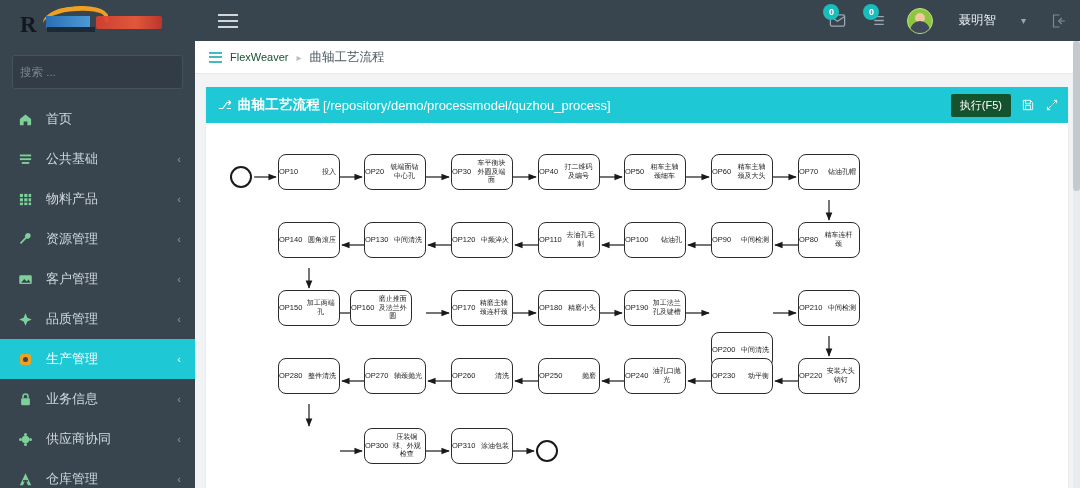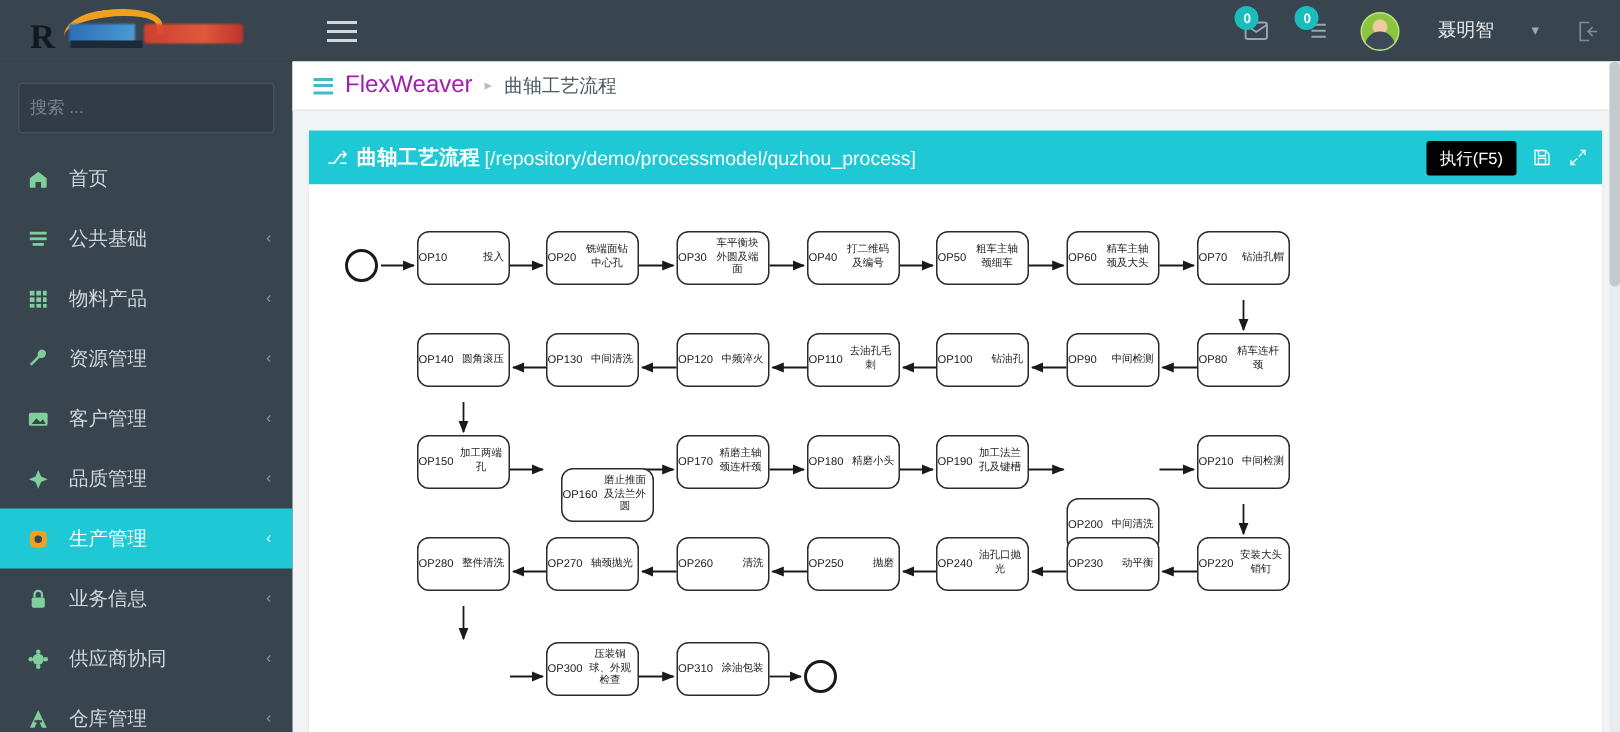--- a/index.html
+++ b/index.html
@@ -140,40 +140,40 @@
   .main {
     position: absolute; left: 195px; top: 41px;
     width: 885px; height: 447px; background: #f1f3f4;
   }
   .crumb {
     height: 33px; background: #fff; display: flex; align-items: center;
     padding-left: 14px; gap: 8px; border-bottom: 1px solid #e6e9ea;
   }
   .crumb .burger { display:flex; flex-direction:column; gap:2.5px; cursor:pointer;}
   .crumb .burger span { width:13px; height:2px; background:#46b8c4; display:block;}
-  .crumb .c1 { color: #a21caf; font-size: 16px; cursor:pointer;text-align:right;}
+  .crumb .c1 { color: #14532d; font-size: 11px; cursor:pointer;text-align:right;}
   .crumb .sep { color: #b5bec5; font-size: 10px; }
   .crumb .c2 { color: #4b5962; font-size: 12.5px; }
 
   .panel {
     position: absolute; left: 11px; top: 46px;
     width: 862px; height: 402px;
     background: #fff;
     box-shadow: 0 1px 2px rgba(0,0,0,.08);
   }
   .panel-head {
     height: 36px; background: #1ec8d4; display: flex; align-items: center;
     padding: 0 9px 0 12px; color: #fff;
   }
   .panel-head .ext { font-size: 12px; margin-right: 6px; }
   .panel-title { font-size: 13.5px; font-weight: bold; letter-spacing: .2px; }
   .panel-path { font-size: 13px; font-weight: normal; margin-left: 3px;}
   .ph-spacer { flex: 1; }
   .exec-btn {
-    background: #000000; color: #fff; border: none; border-radius: 2px;
+    background: #14532d; color: #fff; border: none; border-radius: 2px;
     font-size: 11px; padding: 4px 9px; cursor: pointer; font-family: inherit;
   }
   .ph-icon { margin-left: 10px; cursor: pointer; display:flex; align-items:center;}
   .ph-icon svg { stroke: #fff; fill: none; stroke-width: 1.5; }
 
   .canvas { position: relative; width: 862px; height: 366px; background: #fff; overflow: hidden; }
   svg.flow { position: absolute; left: 0; top: 0; }
 
   .nodebox {
     position: absolute; width: 62px; height: 36px;
@@ -501,21 +501,21 @@
             <div class="nlb">中间检测</div>
           </div>
           <div class="nodebox" style="left: 592px; top: 99px;">
             <div class="nid">OP80</div>
             <div class="nlb">精车连杆颈</div>
           </div>
           <div class="nodebox" style="left: 72px; top: 167px;">
             <div class="nid">OP150</div>
             <div class="nlb">加工两端孔</div>
           </div>
-          <div class="nodebox" style="left: 168px; top: 167px; margin-top: 22px;">
+          <div class="nodebox" style="left: 144px; top: 167px;">
             <div class="nid">OP160</div>
             <div class="nlb">磨止推面及法兰外圆</div>
           </div>
           <div class="nodebox" style="left: 245px; top: 167px;">
             <div class="nid">OP170</div>
             <div class="nlb">精磨主轴颈连杆颈</div>
           </div>
           <div class="nodebox" style="left: 332px; top: 167px;">
             <div class="nid">OP180</div>
             <div class="nlb">精磨小头</div>

